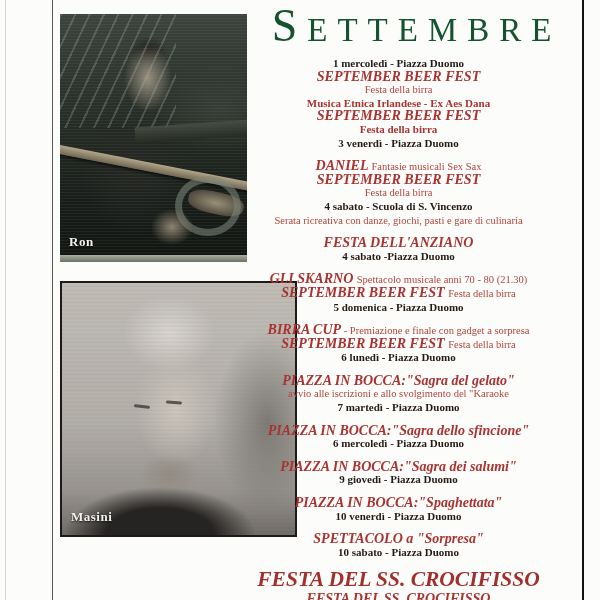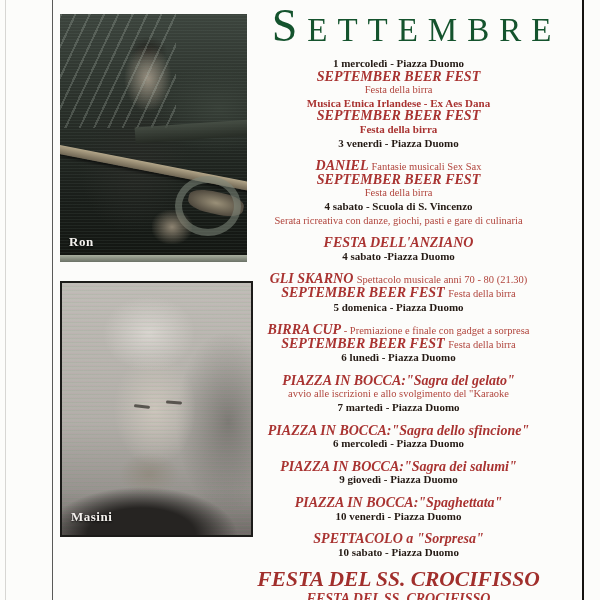--- a/index.html
+++ b/index.html
@@ -74,20 +74,21 @@
   .photo-masini{
     left:60px;top:281px;width:189px;height:252px;
     border:2px solid #1c1b19;
     background:
       repeating-linear-gradient(0deg, rgba(96,148,100,0.10) 0 1px, rgba(205,120,165,0.08) 1px 2px, rgba(0,0,0,0) 2px 4px),
       radial-gradient(ellipse 64px 52px at 46% 20%, #d9d6d0, rgba(0,0,0,0) 72%),
       radial-gradient(ellipse 54px 74px at 49% 50%, #ccc6bc, rgba(0,0,0,0) 76%),
       radial-gradient(ellipse 42px 30px at 46% 76%, #928c81, rgba(0,0,0,0) 72%),
       radial-gradient(ellipse 70px 120px at 88% 55%, rgba(70,68,64,0.5), rgba(0,0,0,0) 75%),
       linear-gradient(180deg, #c0bdb7 0%, #b2afa9 55%, #97948f 82%, #6e6a66 100%);
+    padding-left: 44px;
   }
   .masini-eye{position:absolute;width:16px;height:3px;background:#3f3b36;border-radius:2px;opacity:.8;}
   .eye-l{left:72px;top:122px;transform:rotate(6deg);}
   .eye-r{left:104px;top:118px;transform:rotate(4deg);}
   .masini-shoulder{
     position:absolute;left:0;bottom:0;width:100%;height:20%;
     background:radial-gradient(ellipse 120px 60px at 42% 100%, #262422 45%, rgba(0,0,0,0) 80%);
   }
   .label-masini{bottom:10px;}
 

